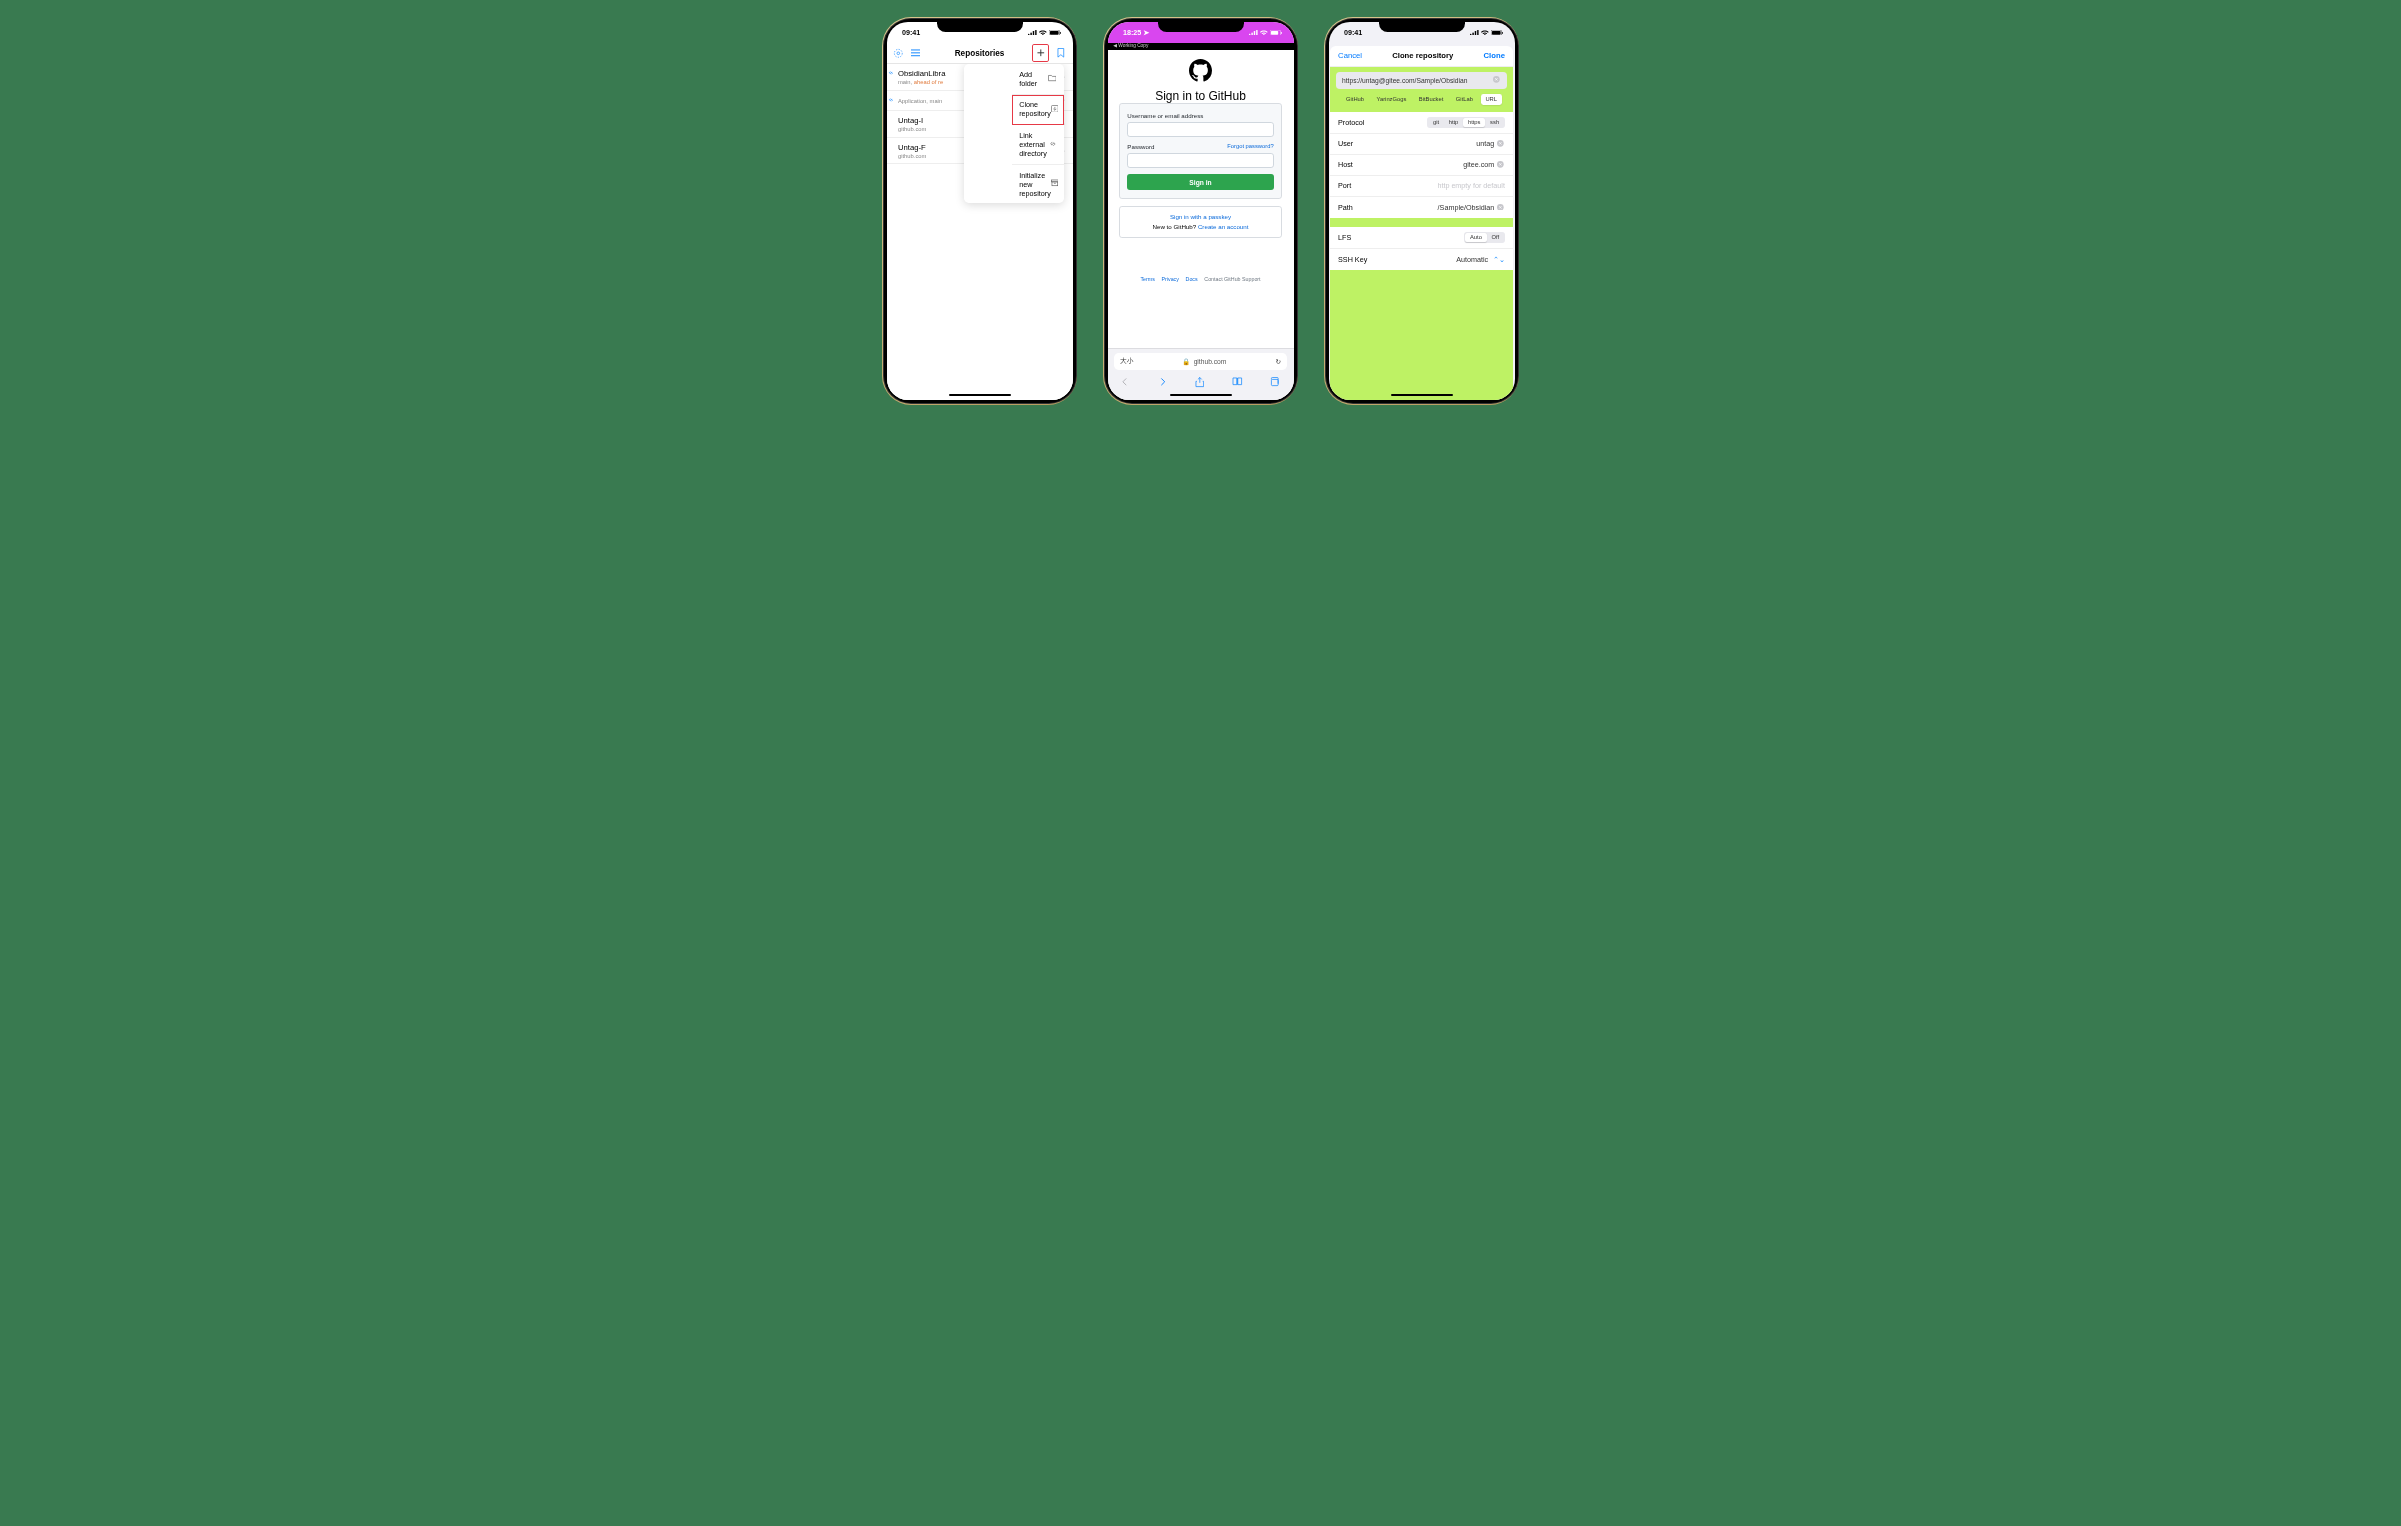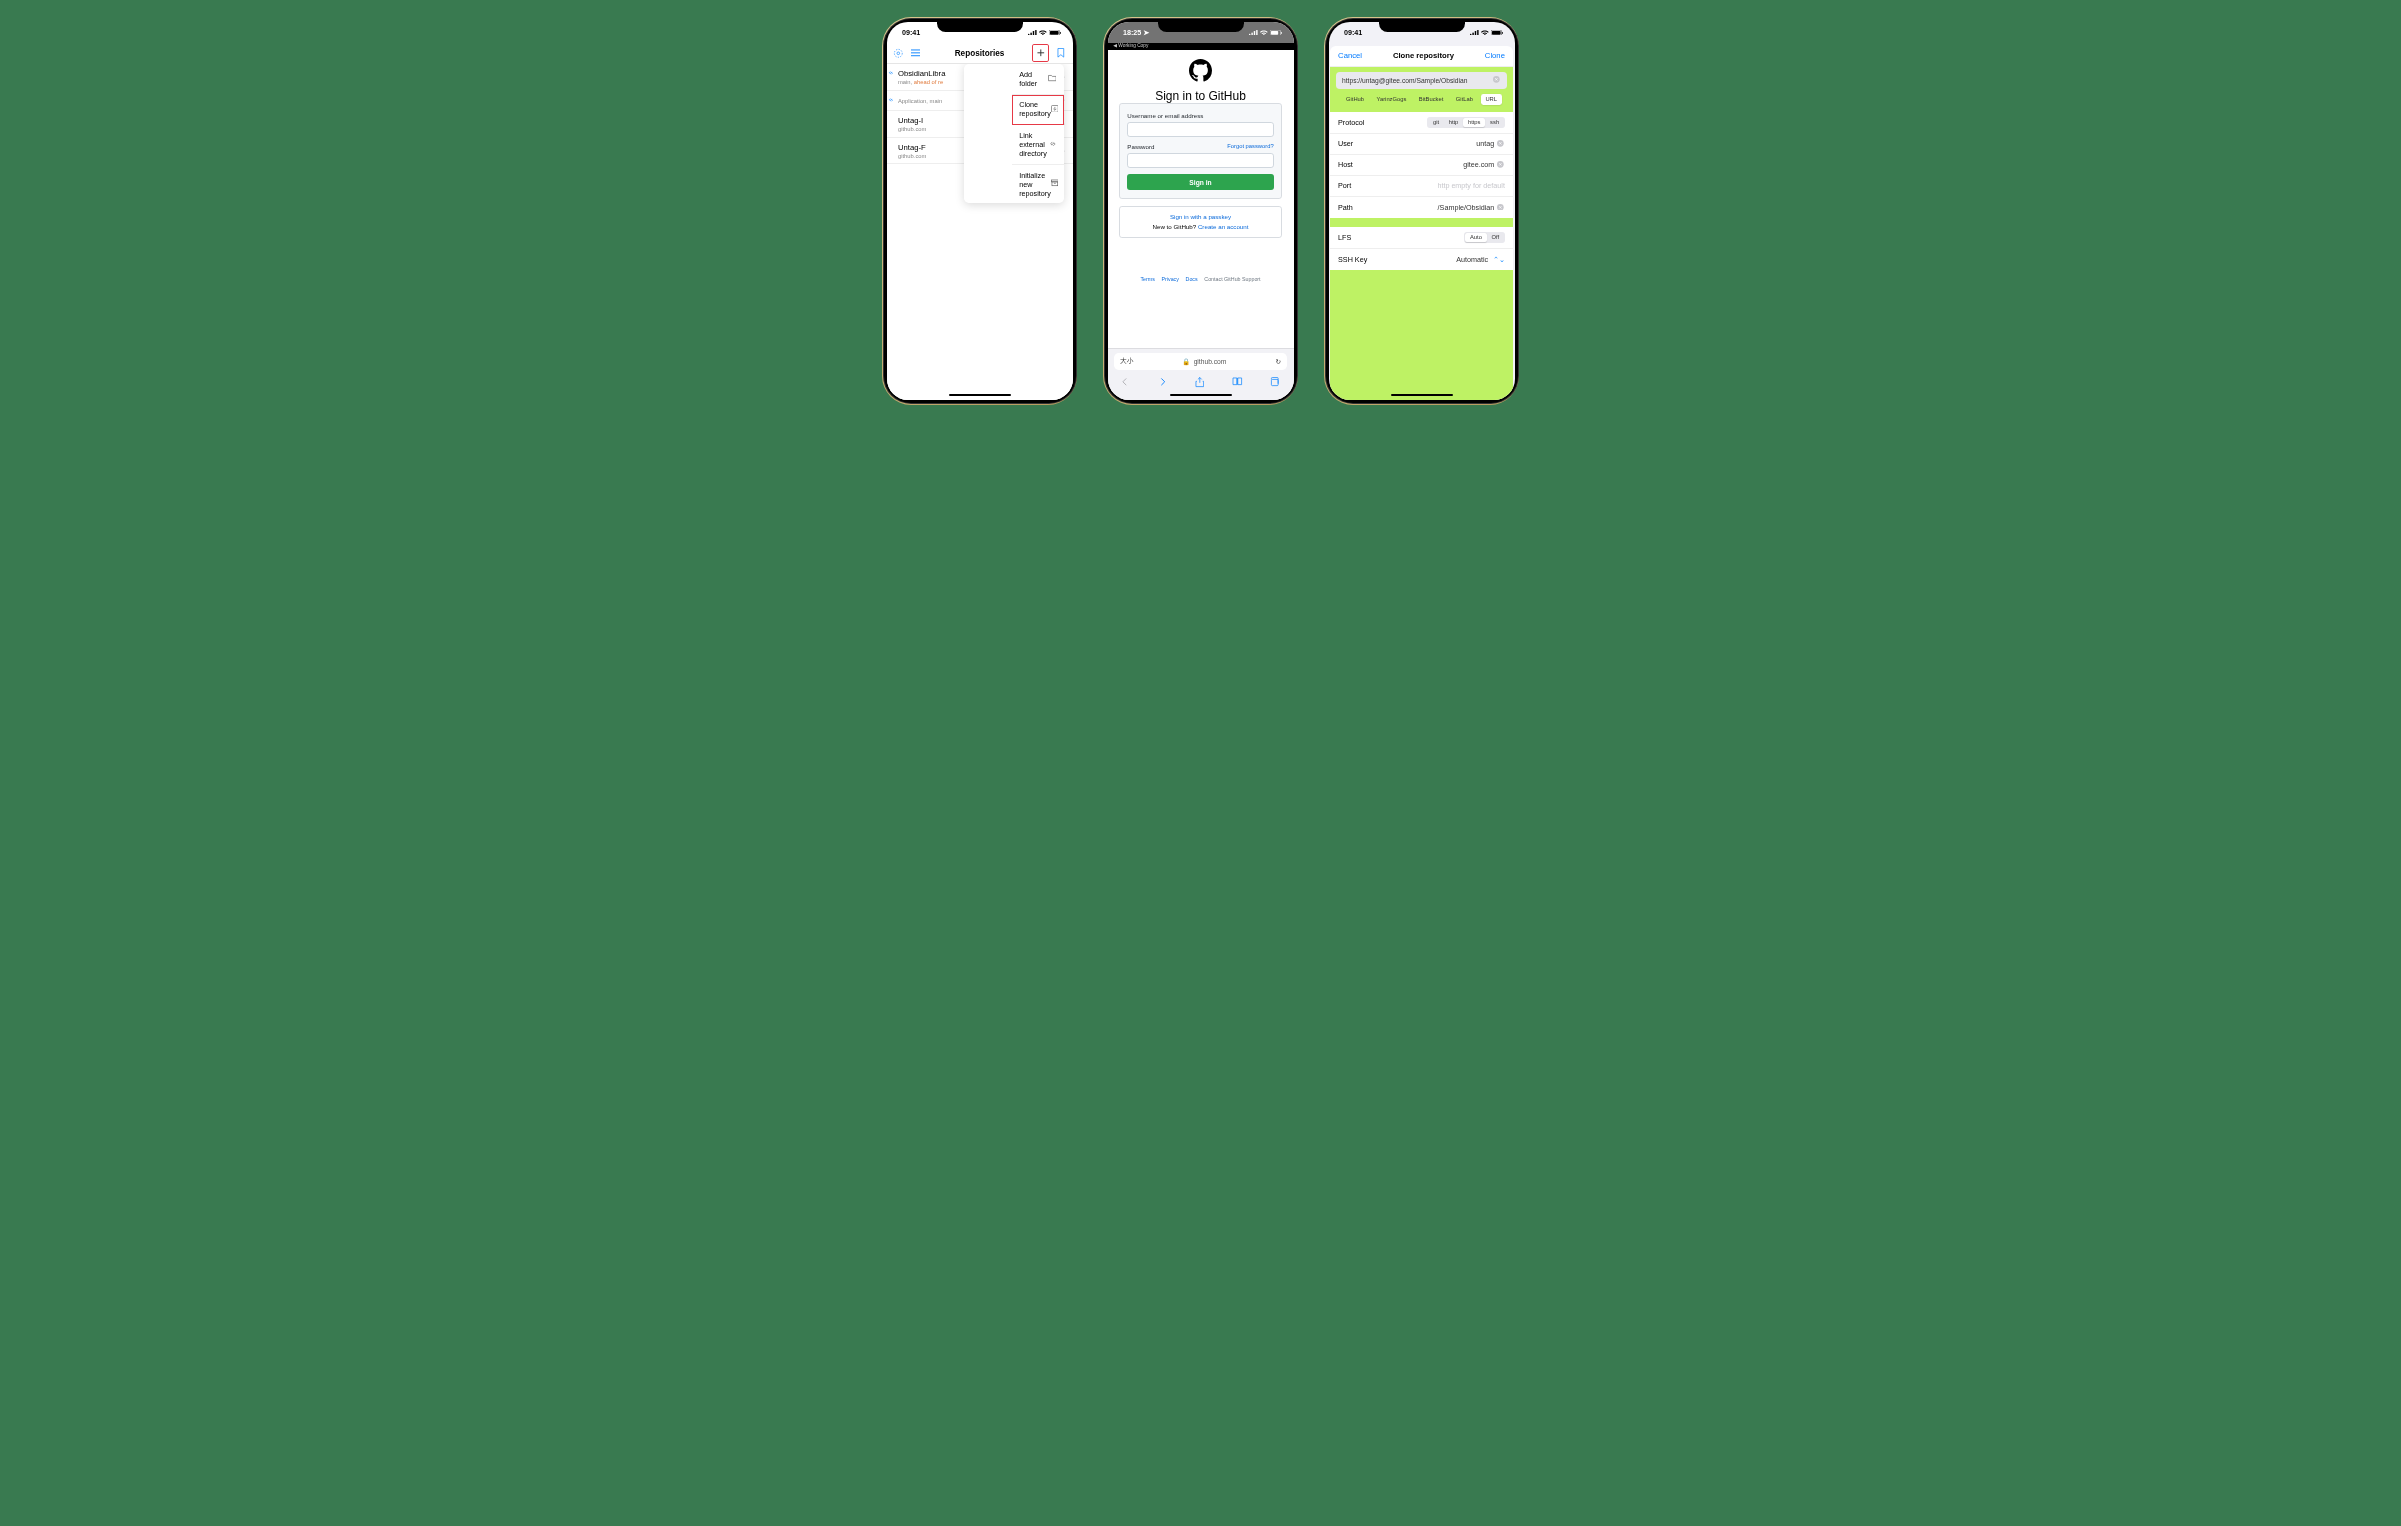--- a/index.html
+++ b/index.html
@@ -5,21 +5,21 @@
   * { box-sizing: border-box; margin: 0; padding: 0; font-family: -apple-system, BlinkMacSystemFont, "Segoe UI", Helvetica, Arial, sans-serif; }
   body { background: #397a50; display: flex; justify-content: center; gap: 29px; padding: 19px; }
   .phone-frame { width: 192px; height: 384px; background: #000; border-radius: 27px; padding: 3px; position: relative; box-shadow: 0 0 0 1px #333; }
   .phone-frame::before { content:""; position:absolute; inset: -1.9px; border-radius:29px; background: linear-gradient(135deg,#d9c78f,#b89b5e); z-index:-1; }
   .screen { width: 100%; height: 100%; background: #fff; border-radius: 21px; overflow: hidden; position: relative; display:flex; flex-direction:column; }
   .notch { position:absolute; top:0; left:50%; transform:translateX(-50%); width:86px; height:13.4px; background:#000; border-bottom-left-radius:8.6px; border-bottom-right-radius:8.6px; z-index:100; }
   .home-indicator { position:absolute; bottom:3.8px; left:50%; transform:translateX(-50%); width:62px; height:2.4px; background:#000; border-radius:1.4px; z-index:50; }
 
   
   .status-bar { height:21px; display:flex; justify-content:space-between; align-items:center; padding:0 11.5px 0 15.4px; font-size:7.2px; font-weight:600; }
-  .status-bar.dark { background:#737373; color:#fff; }
+  .status-bar.dark { background:#d946ef; color:#fff; }
   .status-right { display:flex; align-items:center; gap:1.9px; }
   .signal, .wifi, .battery { display:inline-block; }
   .signal svg, .wifi svg, .battery svg { display:block; }
 
   
   .nav-bar { height:21px; display:flex; align-items:center; justify-content:space-between; padding:0 5.8px; border-bottom:0.5px solid #e5e5e5; }
   .nav-left, .nav-right { display:flex; align-items:center; gap:5.8px; }
   .nav-icon { width:11.5px; height:11.5px; display:flex; align-items:center; justify-content:center; color:#0a84ff; }
   .nav-title { font-size:8.2px; font-weight:600; position:absolute; left:50%; transform:translateX(-50%); }
   .red-box { border:1.4px solid #e63946; border-radius:1.9px; padding:1px; }
@@ -58,21 +58,21 @@
   .url-bar { margin:3.8px 6.7px; height:17.3px; background:#fff; border-radius:4.8px; display:flex; align-items:center; justify-content:space-between; padding:0 5.8px; font-size:6.7px; color:#333; }
   .url-mid { display:flex; align-items:center; gap:2.9px; color:#555; }
   .safari-toolbar { display:flex; justify-content:space-around; padding:2.9px 0 11.5px; }
   .safari-toolbar .tb-icon { width:11.5px; height:11.5px; color:#0a84ff; }
   .safari-toolbar .tb-icon.disabled { color:#b0b0b4; }
 
   
   .modal-header { height:21px; display:flex; align-items:center; justify-content:space-between; padding:0 7.7px; background:#fff; border-bottom:0.5px solid #eee; border-top-left-radius:5.8px; border-top-right-radius:5.8px; margin-top:2.9px; }
   .mh-btn { color:#007aff; font-size:7.7px; }
   .mh-title { font-size:7.7px; font-weight:600; }
-  .mh-btn.bold { font-weight:400; }
+  .mh-btn.bold { font-weight:700; }
   .clone-body { flex:1; background:#bef264; overflow-y:auto; }
   .url-field { margin:4.8px 5.8px; background:#e9e9ee; border-radius:3.8px; padding:4.8px 5.8px; font-size:6.7px; color:#333; display:flex; justify-content:space-between; align-items:center; }
   .url-field .clear { color:#aaa; width:7.7px; height:7.7px; }
   .seg-row { display:flex; gap:2.9px; justify-content:center; margin:3.8px 5.8px 7.7px; flex-wrap:wrap; }
   .seg { font-size:5.8px; padding:2.4px 4.8px; border-radius:2.4px; color:#333; }
   .seg.active { background:#fff; box-shadow:0 0.5px 1.4px rgba(0,0,0,0.15); }
   .seg-group { display:flex; background:#e9e9ee; border-radius:2.9px; padding:1px; }
   .seg-group .sg { font-size:5.8px; padding:1.4px 4.8px; border-radius:1.9px; color:#333; }
   .seg-group .sg.active { background:#fff; box-shadow:0 0.5px 1px rgba(0,0,0,0.15); }
   .form-section { background:#fff; margin-bottom:9.6px; }

